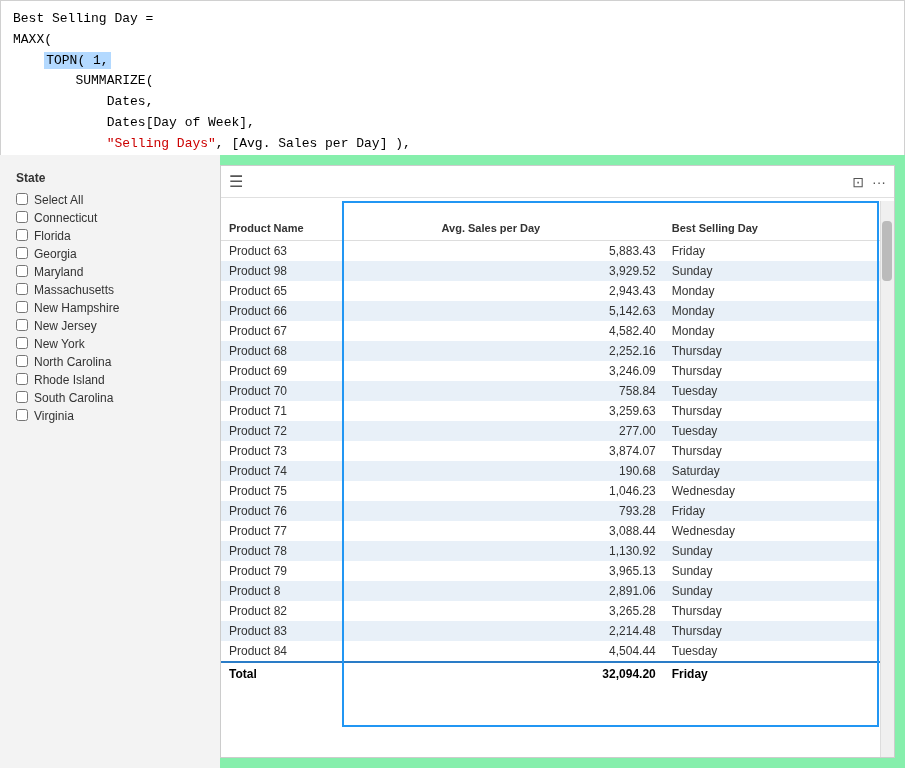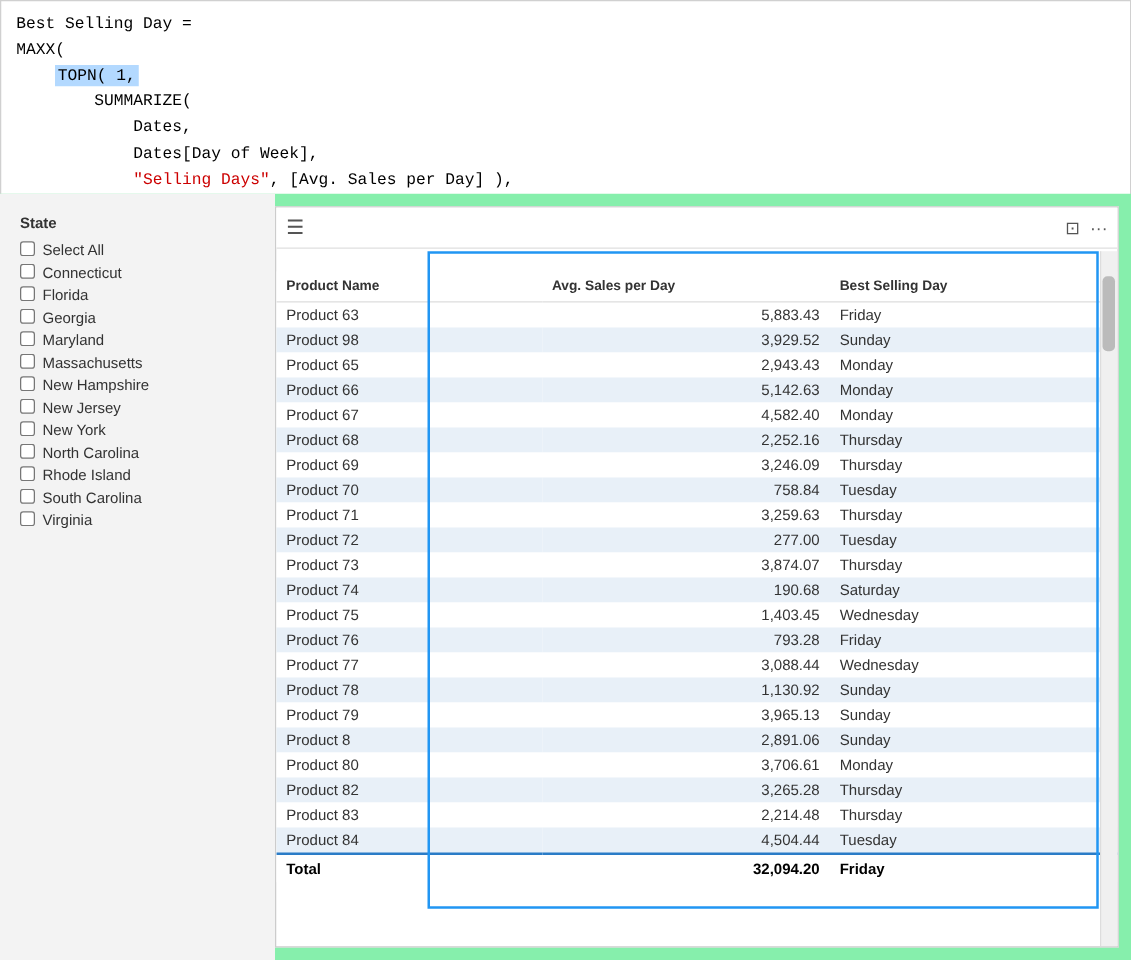--- a/index.html
+++ b/index.html
@@ -342,21 +342,21 @@
               <td class="num">3,874.07</td>
               <td>Thursday</td>
             </tr>
             <tr>
               <td>Product 74</td>
               <td class="num">190.68</td>
               <td>Saturday</td>
             </tr>
             <tr>
               <td>Product 75</td>
-              <td class="num">1,403.45</td>
+              <td class="num">1,046.23</td>
               <td>Wednesday</td>
             </tr>
             <tr>
               <td>Product 76</td>
               <td class="num">793.28</td>
               <td>Friday</td>
             </tr>
             <tr>
               <td>Product 77</td>
               <td class="num">3,088.44</td>
@@ -369,25 +369,20 @@
             </tr>
             <tr>
               <td>Product 79</td>
               <td class="num">3,965.13</td>
               <td>Sunday</td>
             </tr>
             <tr>
               <td>Product 8</td>
               <td class="num">2,891.06</td>
               <td>Sunday</td>
-            </tr>
-            <tr>
-              <td>Product 80</td>
-              <td class="num">3,706.61</td>
-              <td>Monday</td>
             </tr>
             <tr>
               <td>Product 82</td>
               <td class="num">3,265.28</td>
               <td>Thursday</td>
             </tr>
             <tr>
               <td>Product 83</td>
               <td class="num">2,214.48</td>
               <td>Thursday</td>

